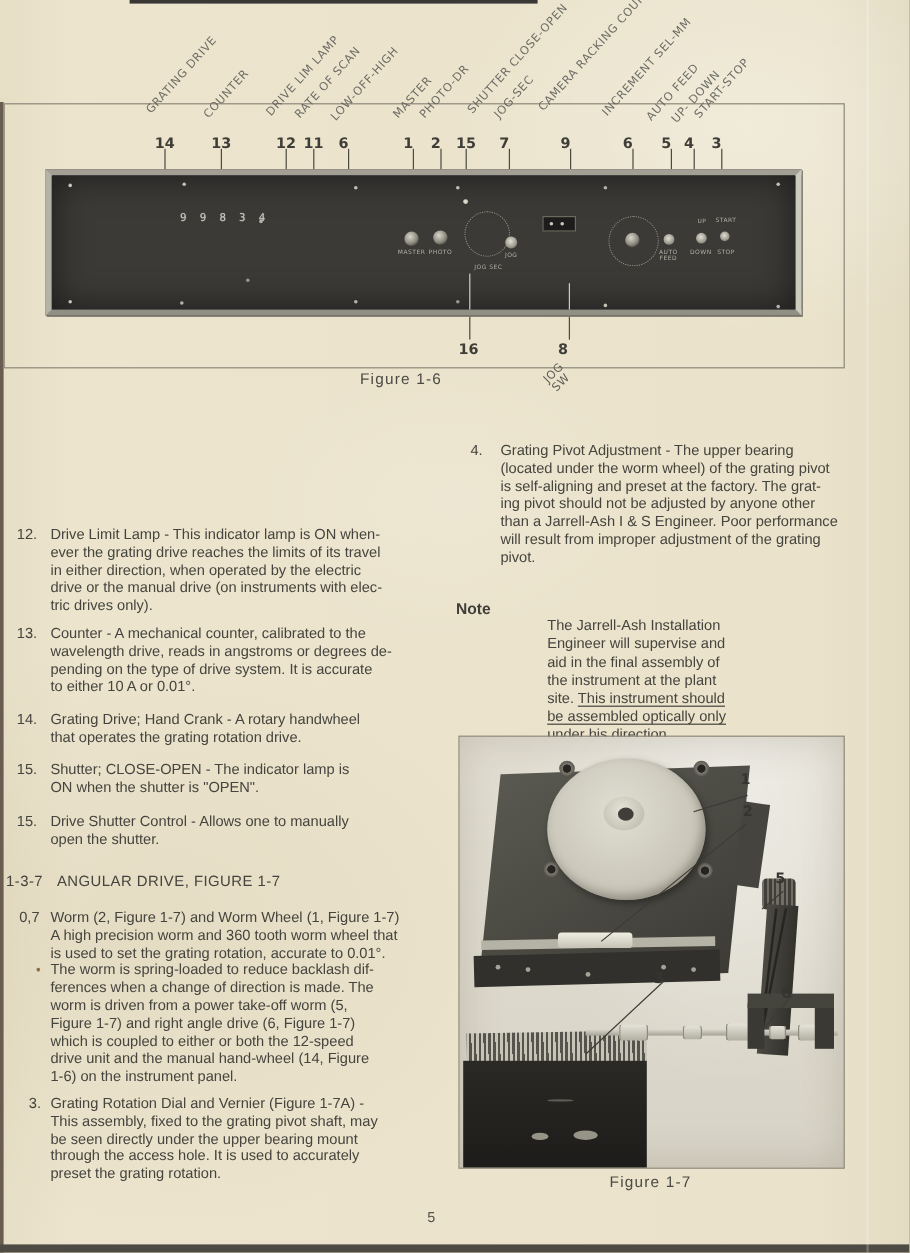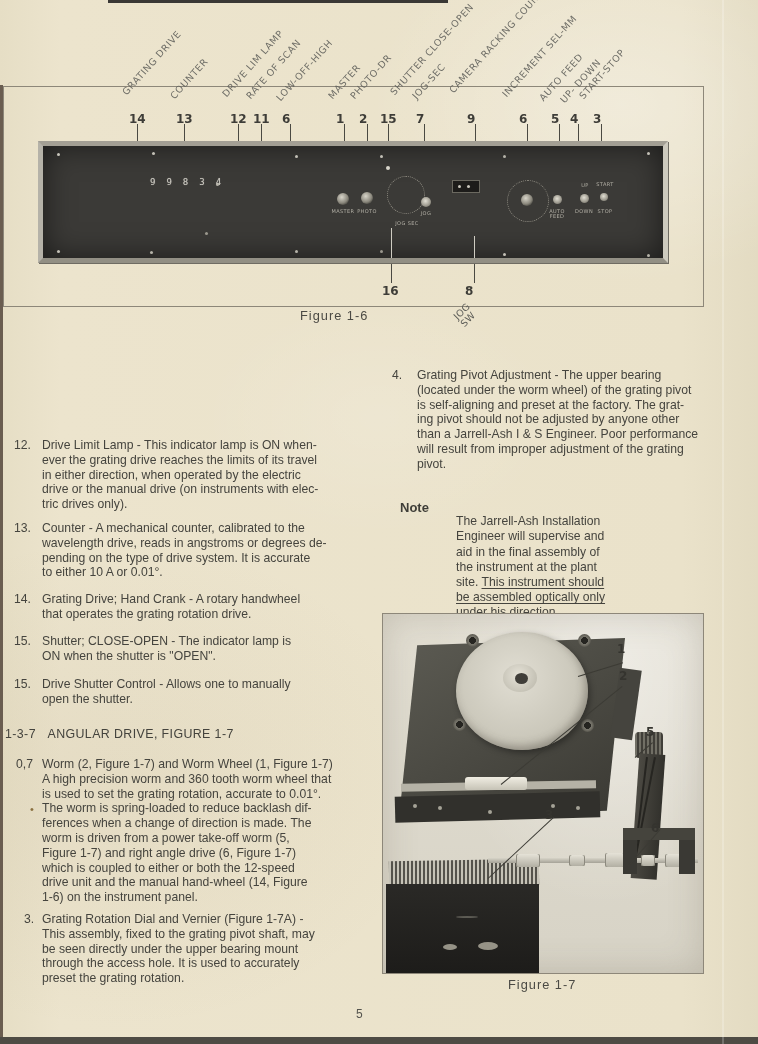--- a/index.html
+++ b/index.html
@@ -261,21 +261,21 @@
     <span class="num">4.</span>
     <div class="txt">Grating Pivot Adjustment  -  The upper bearing
 (located under the worm wheel) of the grating pivot
 is self-aligning and preset at the factory.  The grat-
 ing pivot should not be adjusted by anyone other
 than a Jarrell-Ash I &amp; S Engineer.  Poor performance
 will result from improper adjustment of the grating
 pivot.</div>
   </div>
 
-  <div class="note-label" style="left:400px;top:500px;">Note</div>
+  <div class="note-label" style="left:380px;top:500px;">Note</div>
   <div class="note-text" style="left:456px;top:499px;">
     <span>The Jarrell-Ash Installation
 Engineer will supervise and
 aid in the final assembly of
 the instrument at the plant
 site.  </span><span class="u">This instrument should
 be assembled optically only
 under his direction.</span>
   </div>
 

